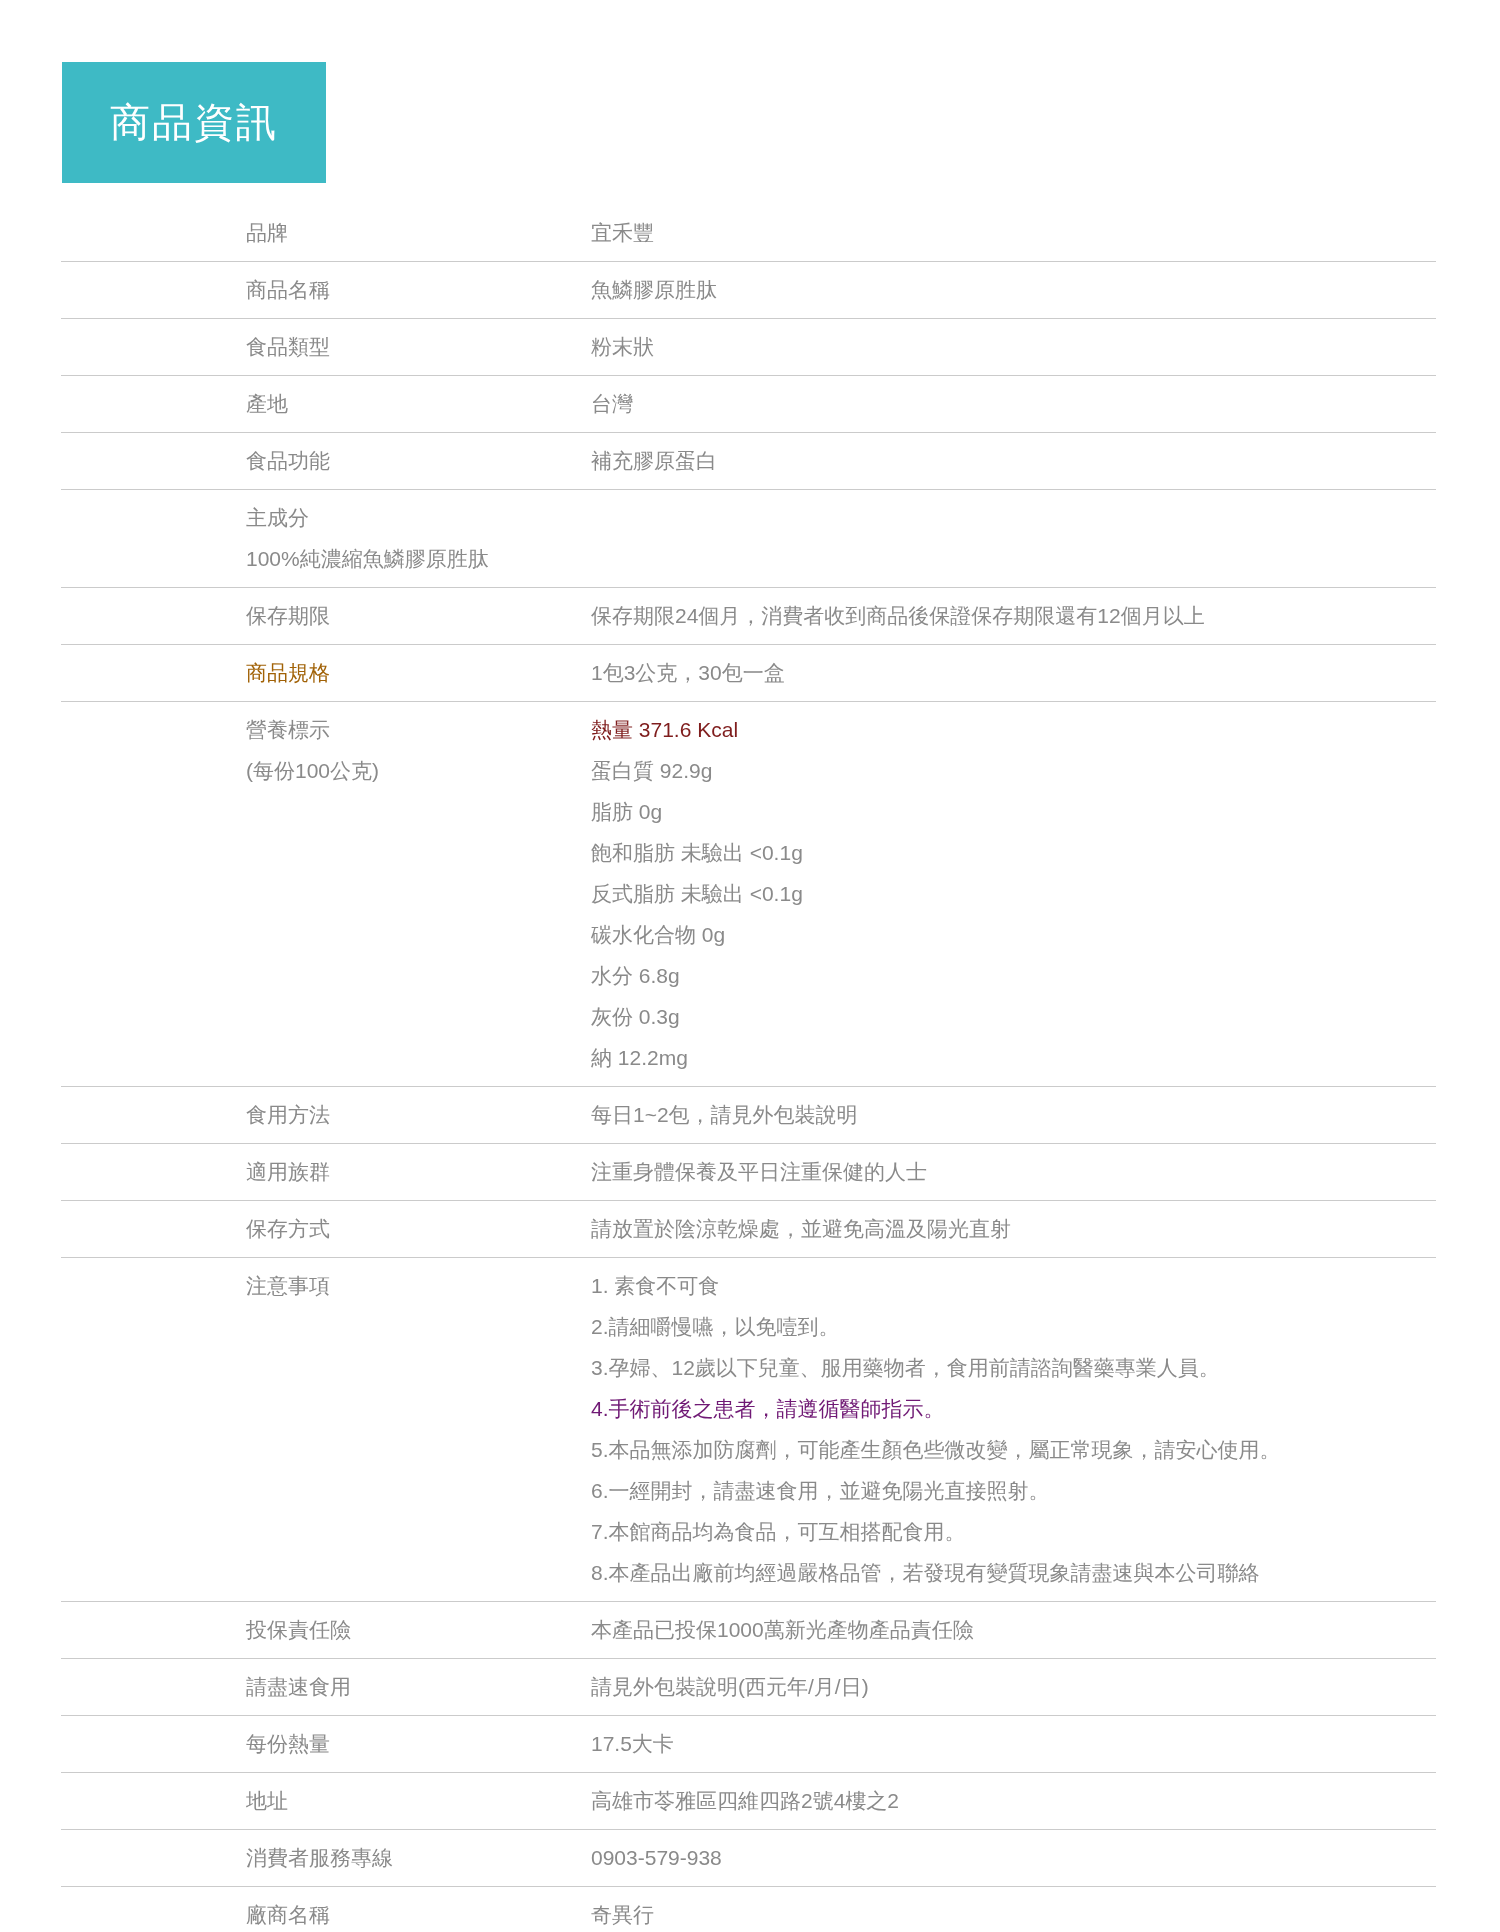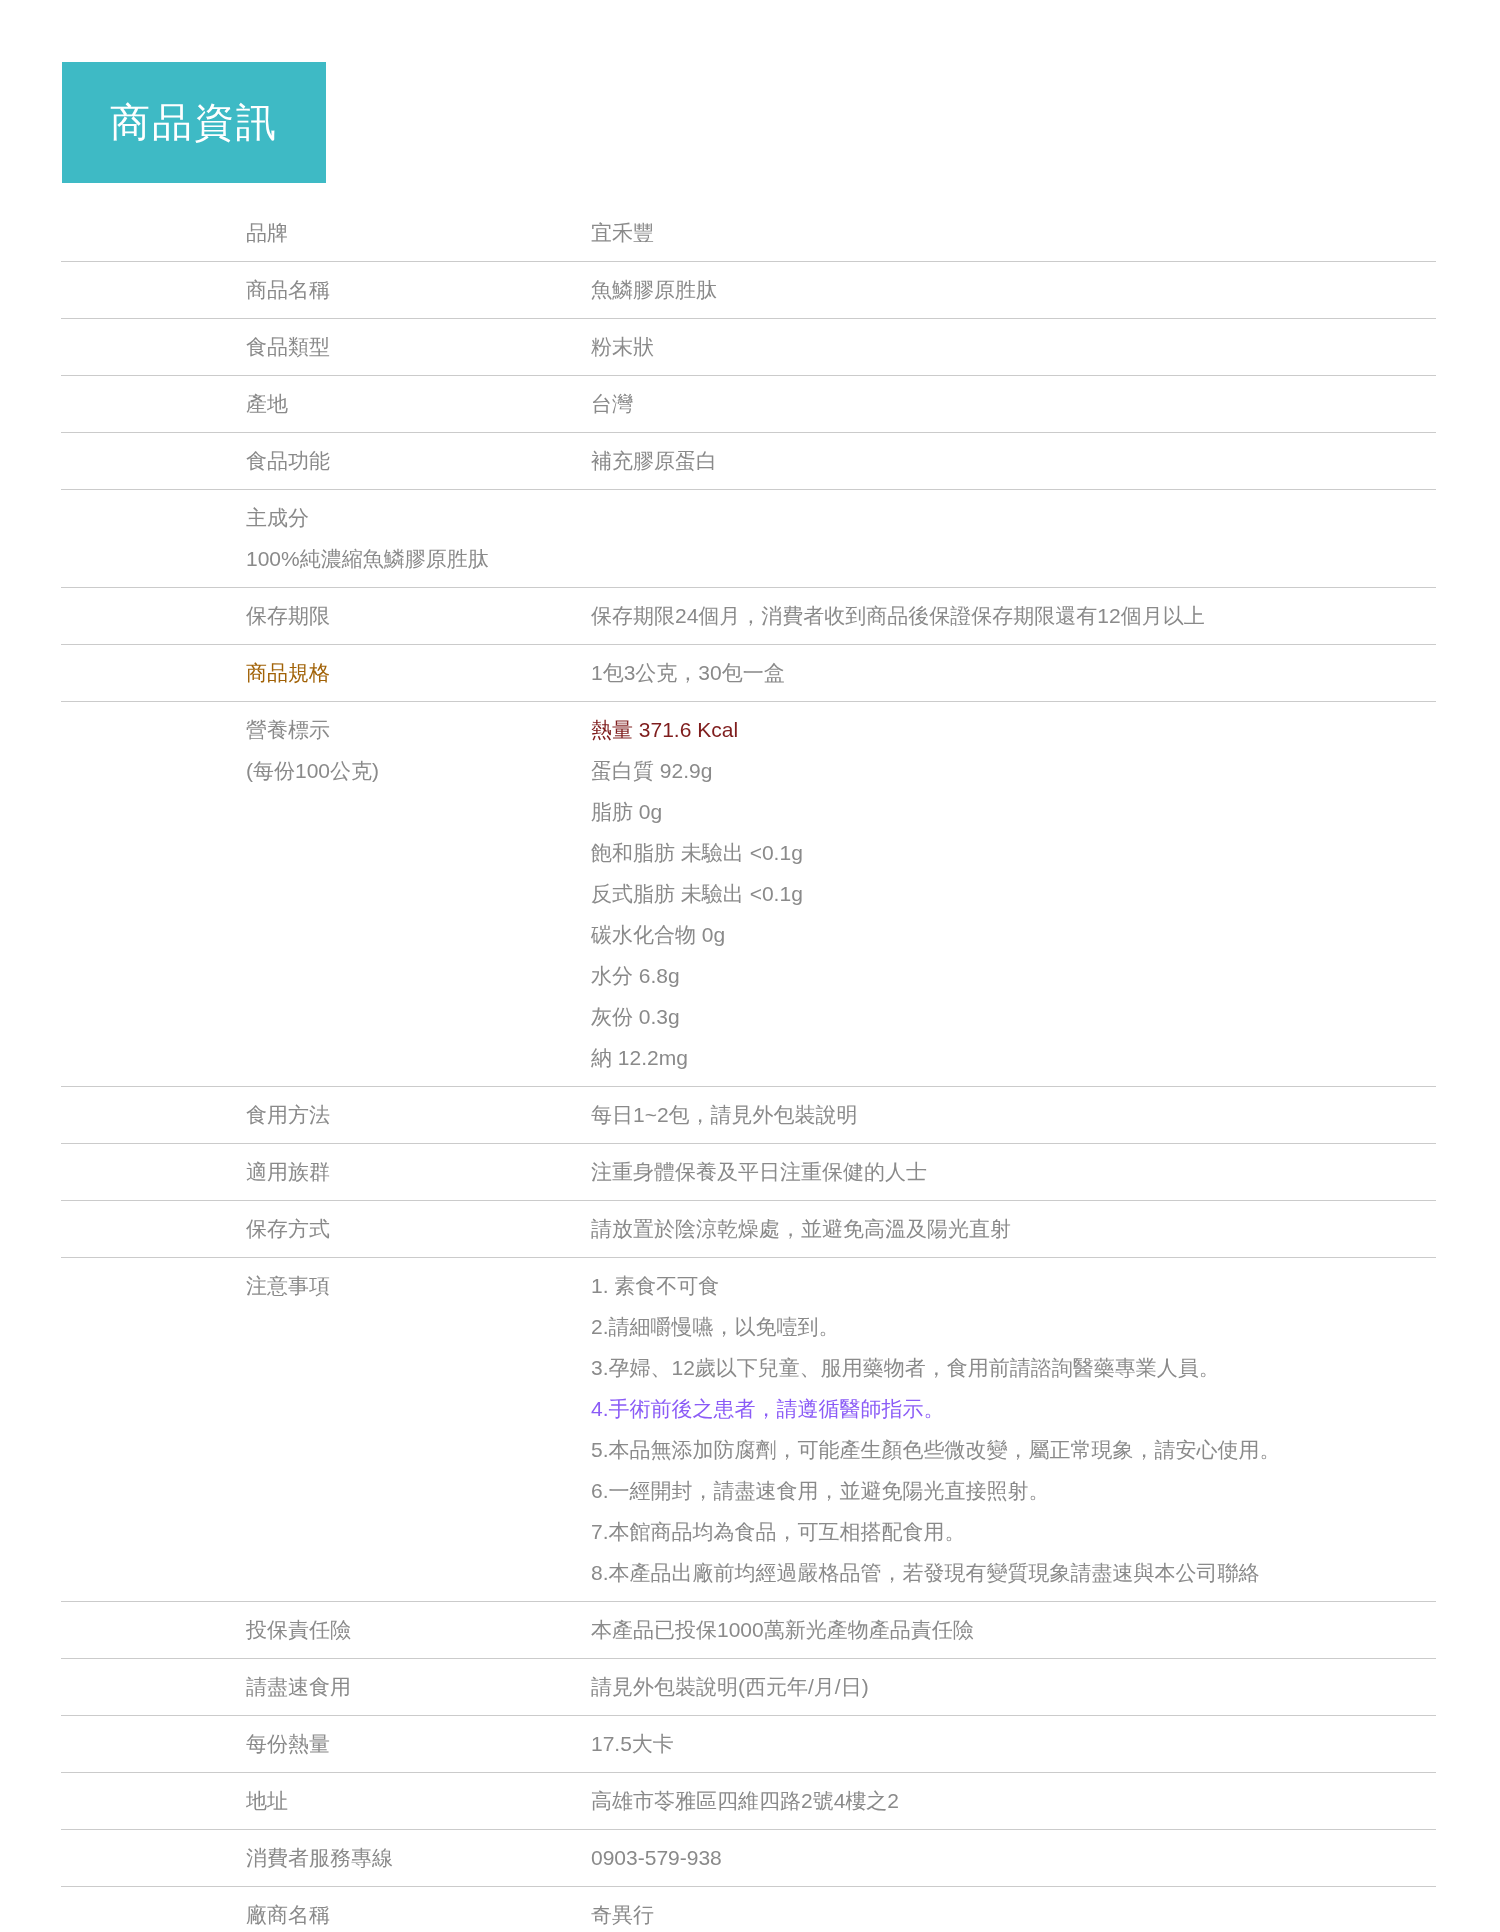--- a/index.html
+++ b/index.html
@@ -189,21 +189,21 @@
   </div>
 
   <div class="row" style="border-bottom-color: rgb(203, 203, 203);">
     <div class="label-col">
       <div class="line" style="color: rgb(138, 138, 138);">注意事項</div>
     </div>
     <div class="value-col">
           <div class="line" style="color: rgb(138, 138, 138);">1. 素食不可食</div>
           <div class="line" style="color: rgb(138, 138, 138);">2.請細嚼慢嚥，以免噎到。</div>
           <div class="line" style="color: rgb(138, 138, 138);">3.孕婦、12歲以下兒童、服用藥物者，食用前請諮詢醫藥專業人員。</div>
-          <div class="line" style="color: #8b5cf6;">4.手術前後之患者，請遵循醫師指示。</div>
+          <div class="line" style="color: #701a75;">4.手術前後之患者，請遵循醫師指示。</div>
           <div class="line" style="color: rgb(138, 138, 138);">5.本品無添加防腐劑，可能產生顏色些微改變，屬正常現象，請安心使用。</div>
           <div class="line" style="color: rgb(138, 138, 138);">6.一經開封，請盡速食用，並避免陽光直接照射。</div>
           <div class="line" style="color: rgb(138, 138, 138);">7.本館商品均為食品，可互相搭配食用。</div>
           <div class="line" style="color: rgb(138, 138, 138);">8.本產品出廠前均經過嚴格品管，若發現有變質現象請盡速與本公司聯絡</div>
         </div>
   </div>
 
   <div class="row" style="border-bottom-color: rgb(203, 203, 203);">
     <div class="label-col">
       <div class="line" style="color: rgb(138, 138, 138);">投保責任險</div>

